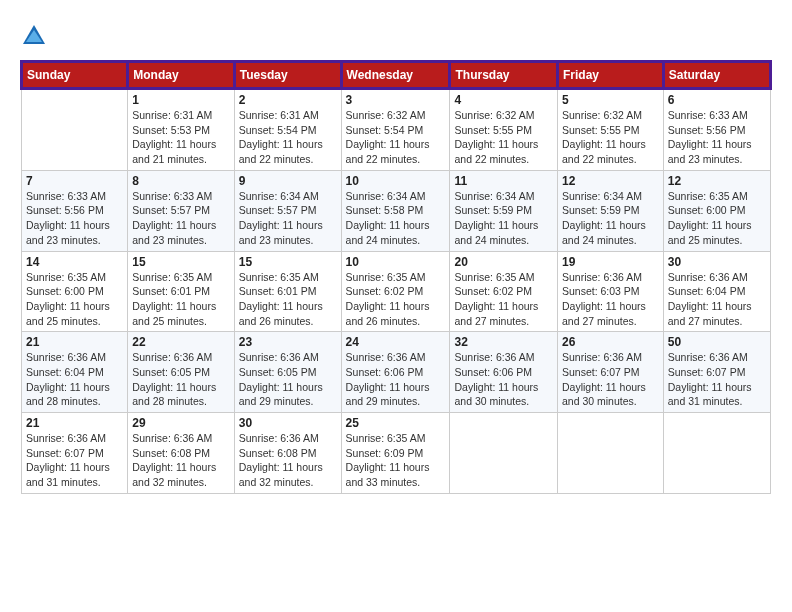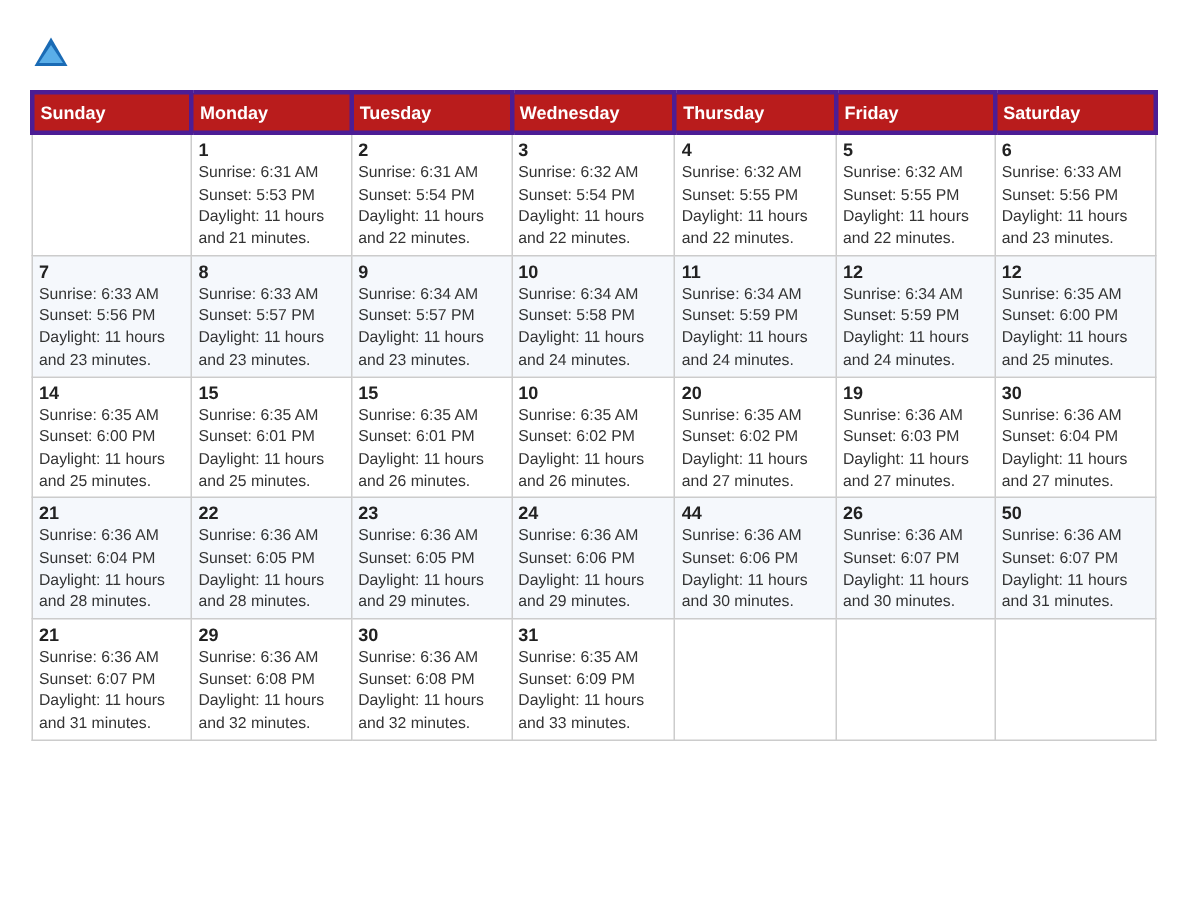--- a/index.html
+++ b/index.html
@@ -306,21 +306,21 @@
 and 29 minutes.</div>
           </td>
           <td>
             <span class="day-num">24</span>
             <div class="day-info" style="white-space: pre-line;">Sunrise: 6:36 AM
 Sunset: 6:06 PM
 Daylight: 11 hours
 and 29 minutes.</div>
           </td>
           <td>
-            <span class="day-num">44</span>
+            <span class="day-num">32</span>
             <div class="day-info" style="white-space: pre-line;">Sunrise: 6:36 AM
 Sunset: 6:06 PM
 Daylight: 11 hours
 and 30 minutes.</div>
           </td>
           <td>
             <span class="day-num">26</span>
             <div class="day-info" style="white-space: pre-line;">Sunrise: 6:36 AM
 Sunset: 6:07 PM
 Daylight: 11 hours
@@ -350,21 +350,21 @@
 and 32 minutes.</div>
           </td>
           <td>
             <span class="day-num">30</span>
             <div class="day-info" style="white-space: pre-line;">Sunrise: 6:36 AM
 Sunset: 6:08 PM
 Daylight: 11 hours
 and 32 minutes.</div>
           </td>
           <td>
-            <span class="day-num">31</span>
+            <span class="day-num">25</span>
             <div class="day-info" style="white-space: pre-line;">Sunrise: 6:35 AM
 Sunset: 6:09 PM
 Daylight: 11 hours
 and 33 minutes.</div>
           </td>
           <td class="empty-cell"></td>
           <td class="empty-cell"></td>
           <td class="empty-cell"></td>
         </tr>
       </tbody>

